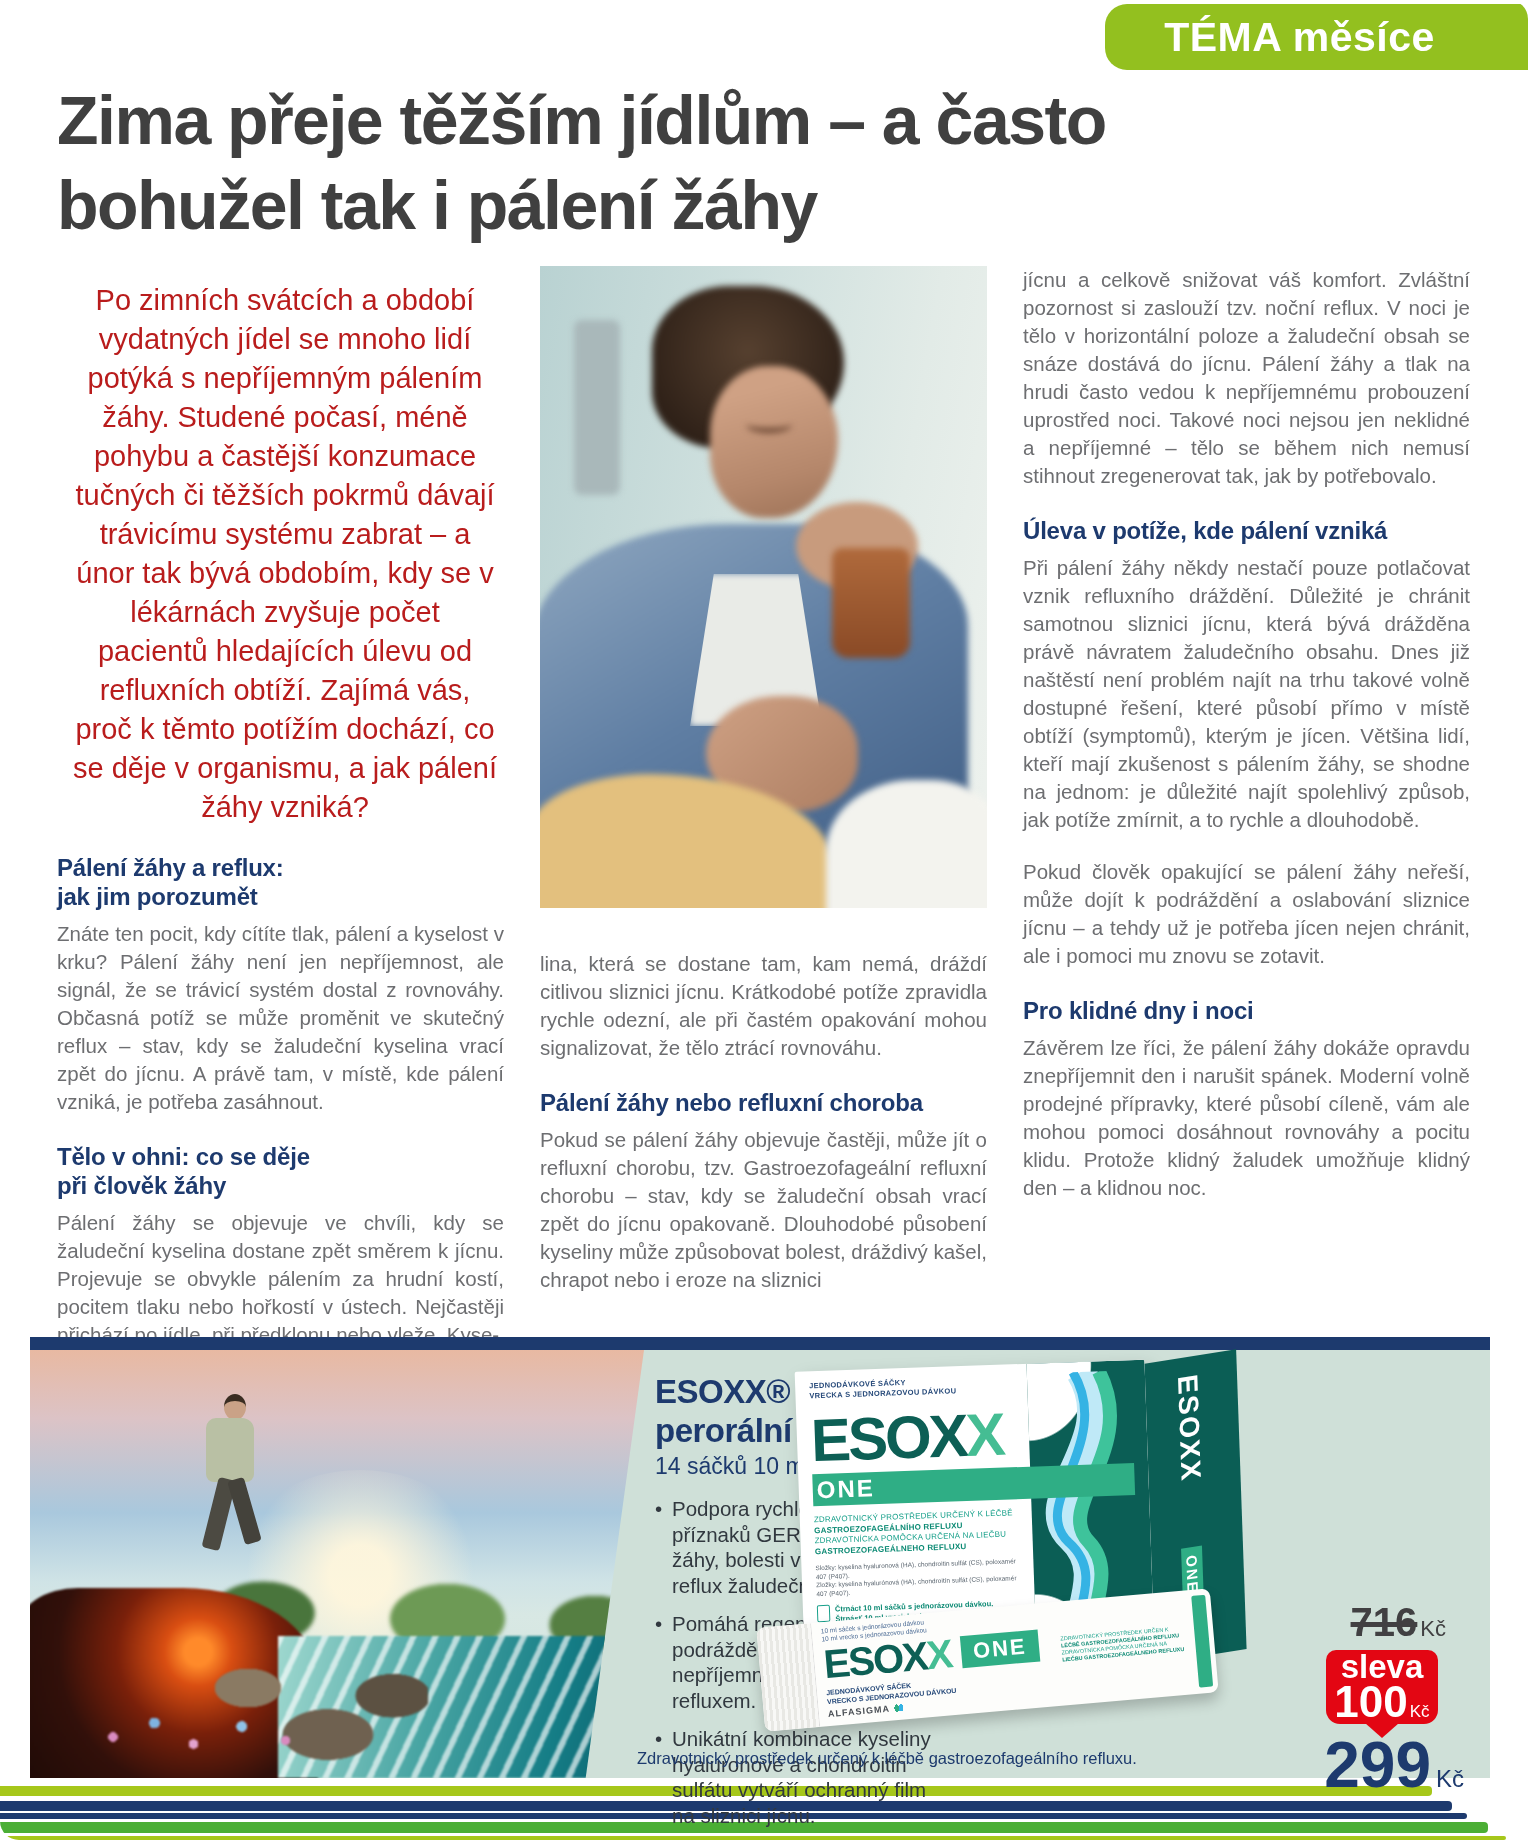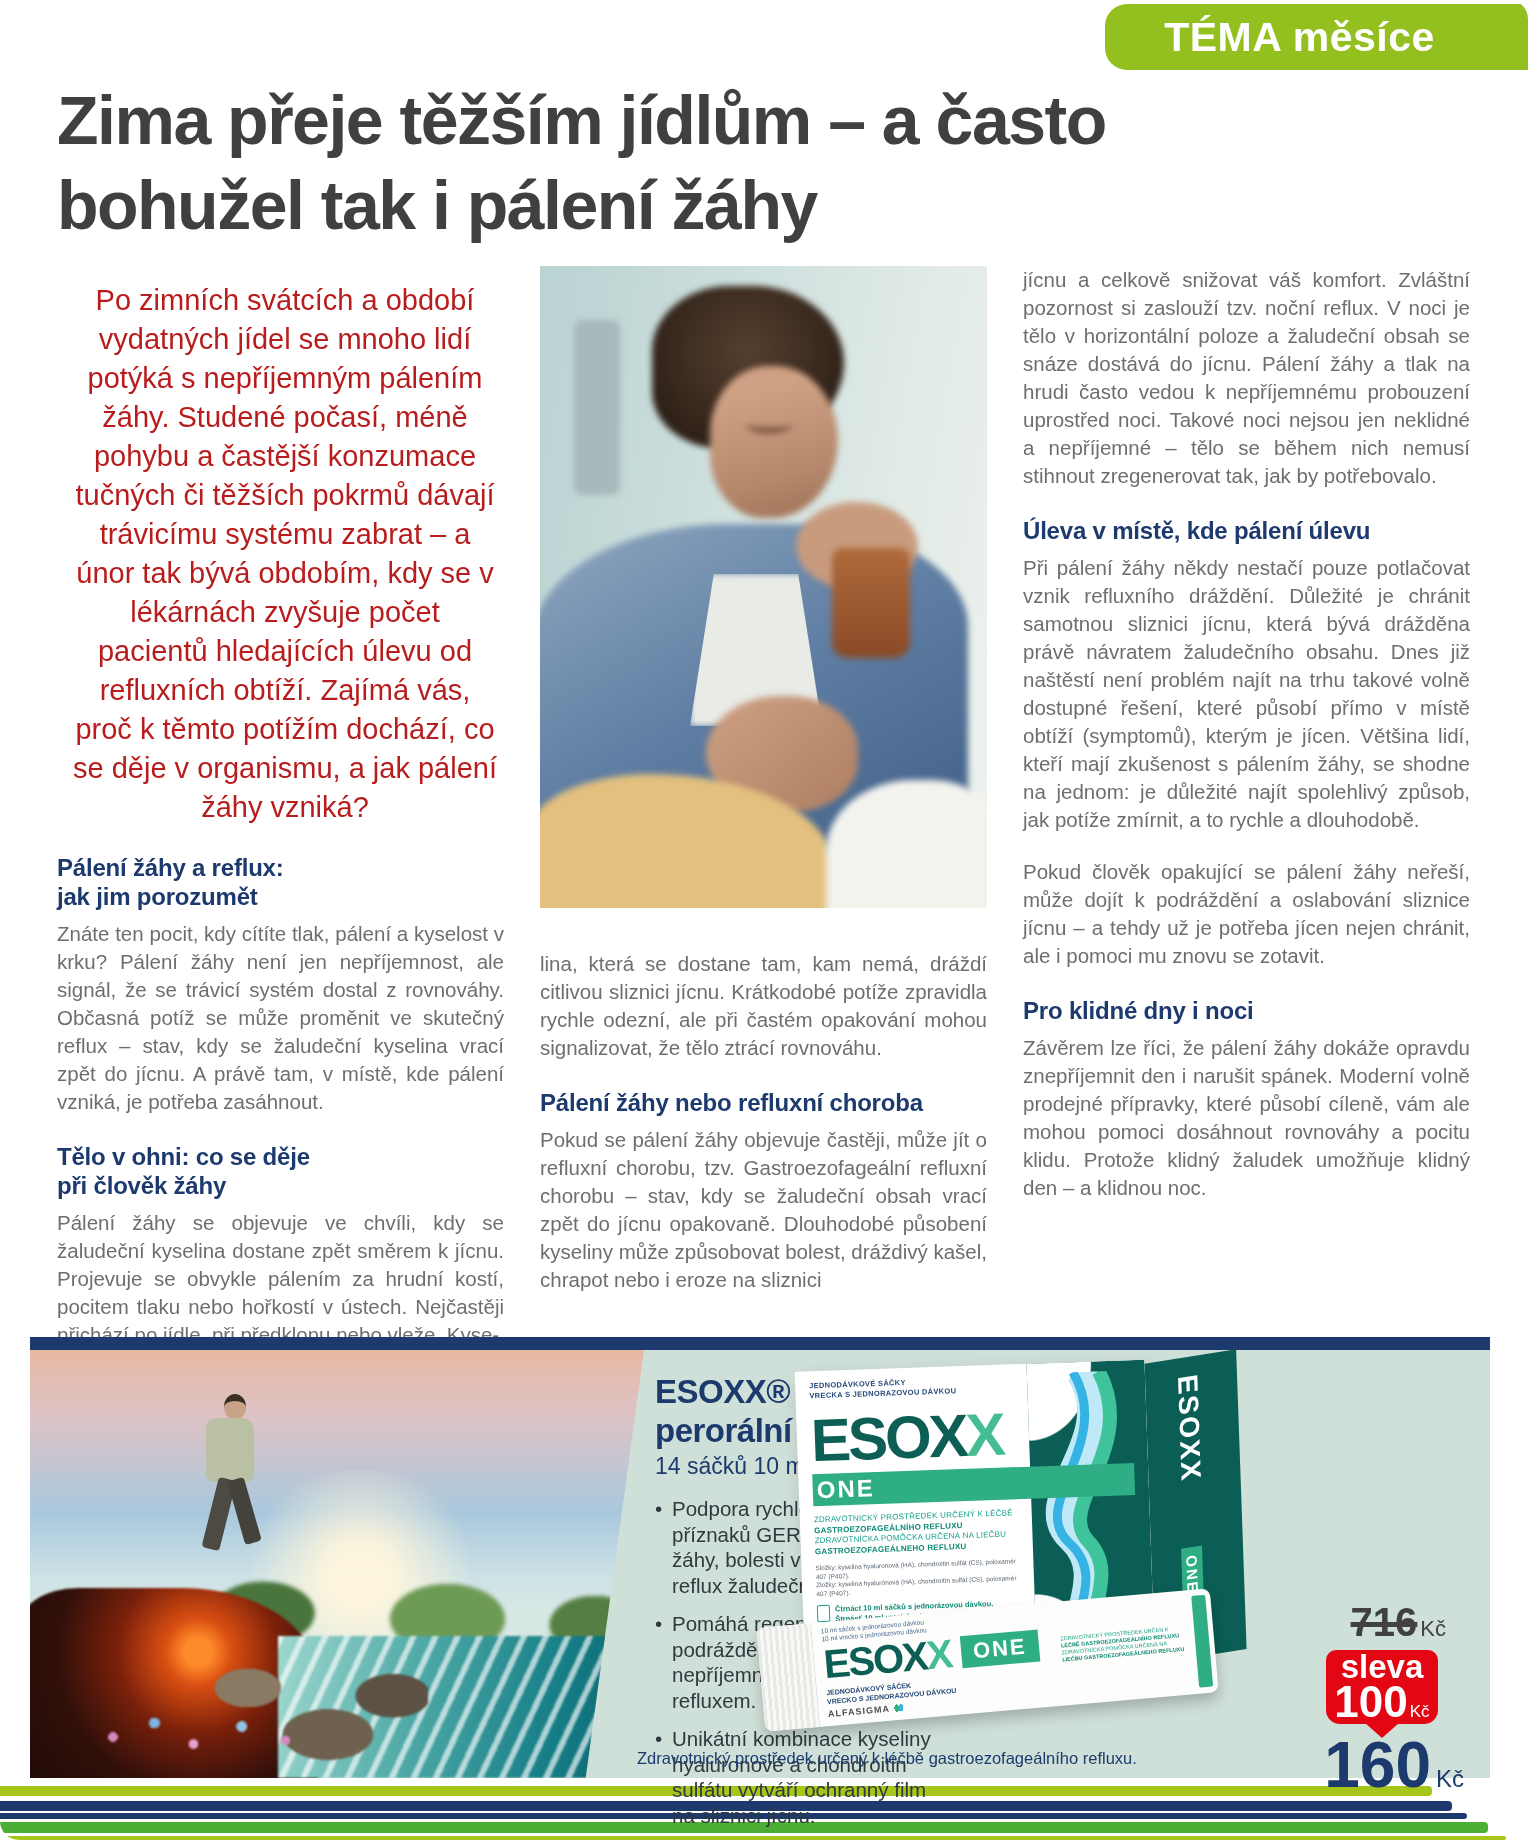--- a/index.html
+++ b/index.html
@@ -207,21 +207,21 @@
     <p class="body">lina, která se dostane tam, kam nemá, dráždí citlivou sliznici jícnu. Krátkodobé potíže zpravidla rychle odezní, ale při častém opakování mohou signalizovat, že tělo ztrácí rovnováhu.</p>
     <h3 class="sec">
       <div>Pálení žáhy nebo refluxní choroba</div>
     </h3>
     <p class="body">Pokud se pálení žáhy objevuje častěji, může jít o refluxní chorobu, tzv. Gastroezofageální refluxní chorobu – stav, kdy se žaludeční obsah vrací zpět do jícnu opakovaně. Dlouhodobé působení kyseliny může způsobovat bolest, dráždivý kašel, chrapot nebo i eroze na sliznici</p>
   </div>
 
   <div class="col col3">
     <p class="body">jícnu a celkově snižovat váš komfort. Zvláštní pozornost si zaslouží tzv. noční reflux. V noci je tělo v horizontální poloze a žaludeční obsah se snáze dostává do jícnu. Pálení žáhy a tlak na hrudi často vedou k nepříjemnému probouzení uprostřed noci. Takové noci nejsou jen neklidné a nepříjemné – tělo se během nich nemusí stihnout zregenerovat tak, jak by potřebovalo.</p>
     <h3 class="sec">
-      <div>Úleva v místě, kde pálení úlevu</div>
+      <div>Úleva v potíže, kde pálení vzniká</div>
     </h3>
     <p class="body">Při pálení žáhy někdy nestačí pouze potlačovat vznik refluxního dráždění. Důležité je chránit samotnou sliznici jícnu, která bývá drážděna právě návratem žaludečního obsahu. Dnes již naštěstí není problém najít na trhu takové volně dostupné řešení, které působí přímo v místě obtíží (symptomů), kterým je jícen. Většina lidí, kteří mají zkušenost s pálením žáhy, se shodne na jednom: je důležité najít spolehlivý způsob, jak potíže zmírnit, a to rychle a dlouhodobě.</p>
     <p class="body para2">Pokud člověk opakující se pálení žáhy neřeší, může dojít k podráždění a oslabování sliznice jícnu – a tehdy už je potřeba jícen nejen chránit, ale i pomoci mu znovu se zotavit.</p>
     <h3 class="sec">
       <div>Pro klidné dny i noci</div>
     </h3>
     <p class="body">Závěrem lze říci, že pálení žáhy dokáže opravdu znepříjemnit den i narušit spánek. Moderní volně prodejné přípravky, které působí cíleně, vám ale mohou pomoci dosáhnout rovnováhy a pocitu klidu. Protože klidný žaludek umožňuje klidný den – a klidnou noc.</p>
   </div>
 
   <div class="ad">
@@ -326,21 +326,21 @@
     </div>
 
     <div class="price-old">
       <span class="po">716</span><span class="pk">Kč</span>
     </div>
     <div class="price-badge">
       <div class="sleva">sleva</div>
       <div class="p100"><span>100</span><span class="kc2">Kč</span></div>
     </div>
     <div class="price-new">
-      <span class="pn">160</span><span class="kc3">Kč</span>
+      <span class="pn">299</span><span class="kc3">Kč</span>
     </div>
 
     <div class="ad-disclaimer">Zdravotnický prostředek určený k léčbě gastroezofageálního refluxu.</div>
   </div>
 
   <div class="stripe st1"></div>
   <div class="stripe st2"></div>
   <div class="stripe st3"></div>
   <div class="stripe st4"></div>
   <div class="stripe st5"></div>

